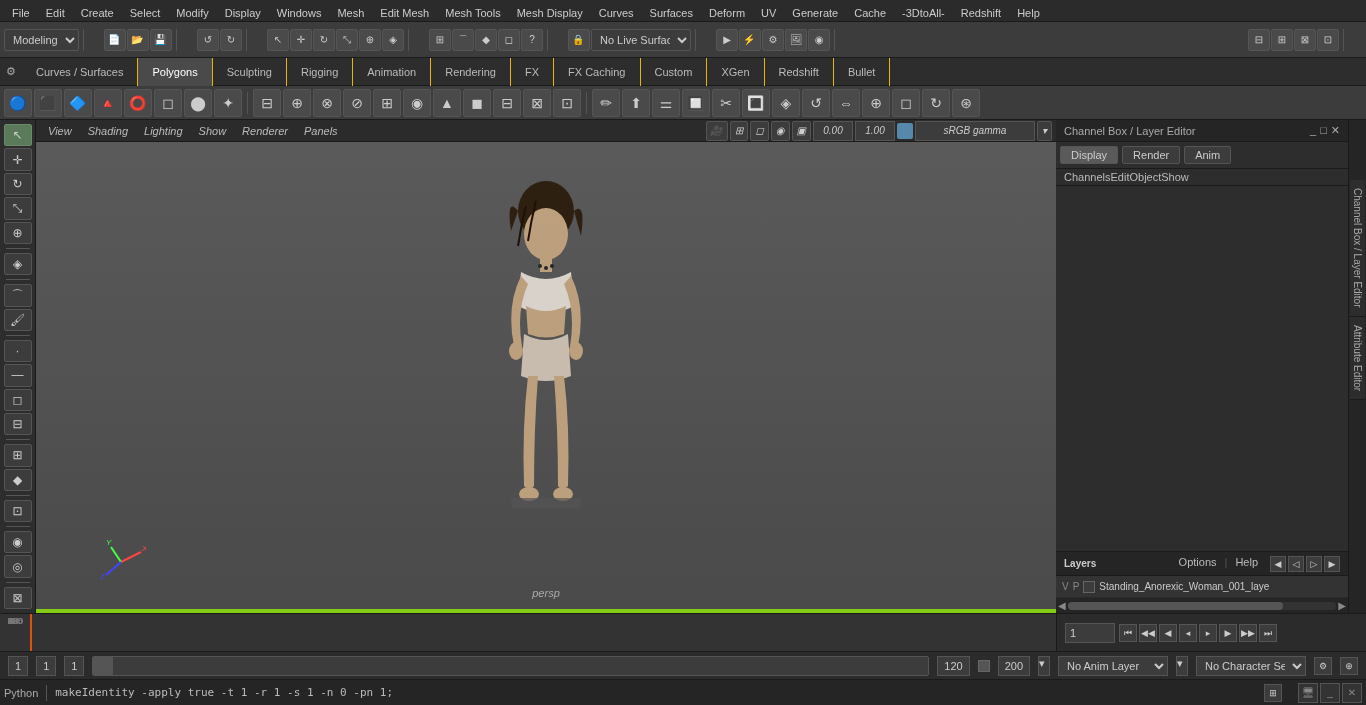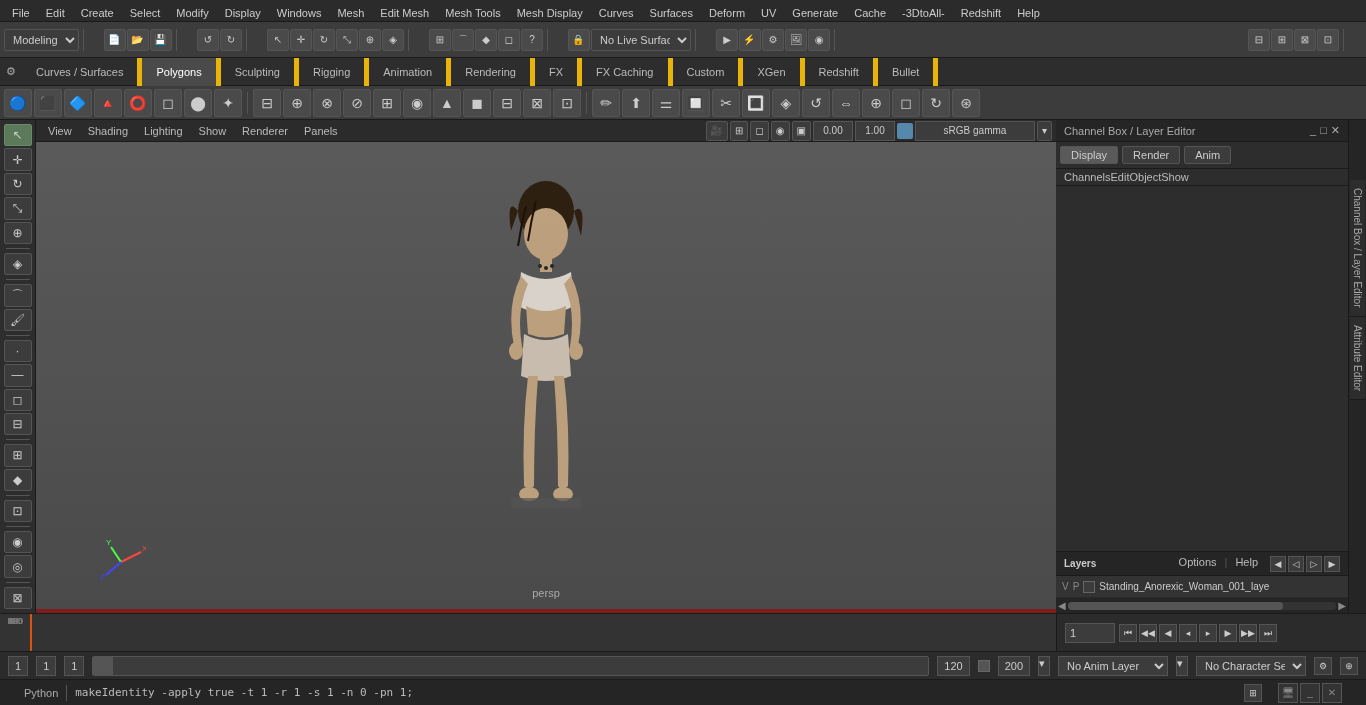--- a/index.html
+++ b/index.html
@@ -12,35 +12,35 @@
     
     #toolbar1 { display: flex; align-items: center; background: #3c3c3c; height: 36px; padding: 0 4px; border-bottom: 1px solid #1a1a1a; gap: 2px; }
     .tb-group { display: flex; align-items: center; gap: 1px; border-right: 1px solid #555; padding-right: 4px; margin-right: 18px; }
     .tb-btn { width: 22px; height: 22px; background: #4a4a4a; border: 1px solid #555; cursor: pointer; display: flex; align-items: center; justify-content: center; font-size: 10px; color: #ccc; border-radius: 2px; }
     .tb-dropdown { height: 22px; background: #3c3c3c; border: 1px solid #555; color: #ccc; font-size: 11px; padding: 0 4px; cursor: pointer; border-radius: 2px; }
     .tb-separator { width: 1px; height: 22px; background: #555; margin: 0 3px; }
 
     
     #tab-bar { display: flex; align-items: center; background: #2d2d2d; height: 28px; border-bottom: 1px solid #1a1a1a; }
     .tab-settings-btn { width: 22px; height: 28px; display: flex; align-items: center; justify-content: center; color: #aaa; cursor: pointer; }
-    .tab { padding: 0 14px; height: 28px; line-height: 28px; cursor: pointer; color: #bbb; font-size: 11px; border-right: 5px solid #eab308; }
+    .tab { padding: 0 14px; height: 28px; line-height: 28px; cursor: pointer; color: #bbb; font-size: 11px; border-right: 1px solid #eab308; }
     .tab.active { background: #4a4a4a; color: #fff; }
 
     
     #shelf { display: flex; align-items: center; background: #3c3c3c; height: 34px; padding: 0 4px; border-bottom: 1px solid #1a1a1a; gap: 2px; }
     .shelf-icon { width: 28px; height: 28px; background: #4a4a4a; border: 1px solid #555; cursor: pointer; display: flex; align-items: center; justify-content: center; font-size: 14px; border-radius: 2px; }
 
     
     #left-toolbar { width: 36px; background: #2d2d2d; display: flex; flex-direction: column; align-items: center; padding: 4px 2px; gap: 2px; border-right: 1px solid #1a1a1a; }
     .lt-btn { width: 28px; height: 28px; background: #3c3c3c; border: 1px solid #555; cursor: pointer; display: flex; align-items: center; justify-content: center; font-size: 12px; color: #ccc; border-radius: 2px; }
     .lt-btn.active { background: #5a7a5a; border-color: #6a8a6a; }
     .lt-separator { width: 24px; height: 1px; background: #555; margin: 2px 0; }
 
     
-    #viewport { flex: 1; background: #7f1d1d; position: relative; overflow: hidden; }
+    #viewport { flex: 1; background: #84cc16; position: relative; overflow: hidden; font-style: italic; }
     .vp-btn { padding: 0 4px; height: 20px; background: #3c3c3c; border: 1px solid #555; cursor: pointer; font-size: 10px; color: #ccc; border-radius: 2px; display: flex; align-items: center; }
     #viewport-canvas { width: 100%; height: calc(100% - 26px); background: linear-gradient(180deg, #5a5a5a 0%, #4a4a4a 100%); display: flex; align-items: center; justify-content: center; position: relative; }
     #persp-label { position: absolute; bottom: 10px; left: 50%; transform: translateX(-50%); color: #aaa; font-size: 11px; }
     #axis-indicator { position: absolute; bottom: 20px; left: 60px; }
     #right-panel-header { display: flex; align-items: center; justify-content: space-between; padding: 4px 8px; background: #252525; border-bottom: 1px solid #1a1a1a; height: 22px; }
     #right-panel-title { font-size: 11px; color: #aaa; }
     #channel-area { flex: 1; background: #2d2d2d; }
 
     
     #channel-tabs { display: flex; padding: 4px; gap: 4px; border-bottom: 1px solid #1a1a1a; }
@@ -66,21 +66,21 @@
 
     
     #status-bar { height: 28px; background: #2b2b2b; border-top: 1px solid #1a1a1a; display: flex; align-items: center; gap: 8px; padding: 0 8px; }
     .status-field { height: 20px; background: #3c3c3c; border: 1px solid #555; padding: 0 6px; font-size: 11px; color: #ccc; display: flex; align-items: center; }
     .status-input { height: 20px; background: #3c3c3c; border: 1px solid #555; padding: 0 4px; font-size: 11px; color: #ccc; width: 50px; }
     .status-dropdown { height: 20px; background: #3c3c3c; border: 1px solid #555; padding: 0 4px; font-size: 11px; color: #ccc; cursor: pointer; }
     #anim-controls { display: flex; align-items: center; gap: 2px; }
     .anim-btn { width: 18px; height: 18px; background: #3c3c3c; border: 1px solid #555; cursor: pointer; display: flex; align-items: center; justify-content: center; font-size: 9px; color: #ccc; }
 
     
-    #python-bar { height: 26px; background: #252525; border-top: 1px solid #1a1a1a; display: flex; align-items: center; padding: 0 24px; gap: 8px; }
+    #python-bar { height: 26px; background: #252525; border-top: 1px solid #1a1a1a; display: flex; align-items: center; padding: 0 4px; gap: 8px; }
     #python-label { font-size: 11px; color: #aaa; }
     #python-cmd { flex: 1; font-size: 11px; color: #bbb; font-family: monospace; }
 
     
     #vp-menu { display: flex; align-items: center; gap: 0; background: #2b2b2b; height: 22px; border-bottom: 1px solid #1a1a1a; padding-left: 4px; }
     .vp-menu-item { padding: 0 8px; height: 22px; line-height: 22px; cursor: pointer; color: #bbb; font-size: 11px; }
 
     
     #right-outer { display: flex; height: 100%; }
     #right-main { flex: 1; display: flex; flex-direction: column; }

